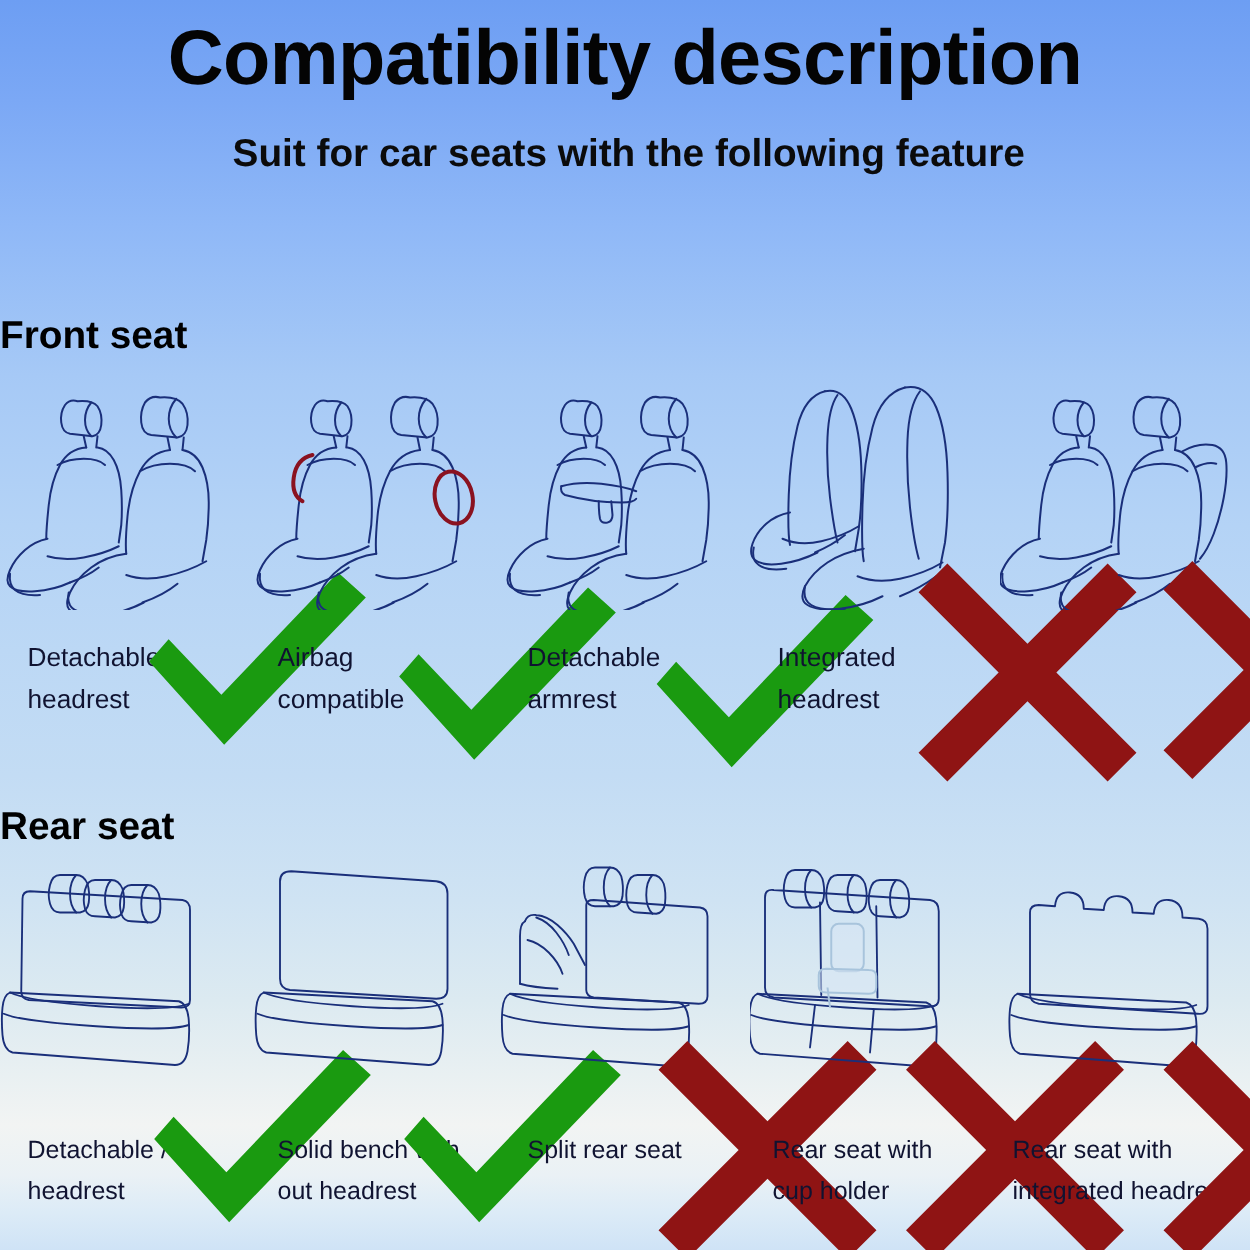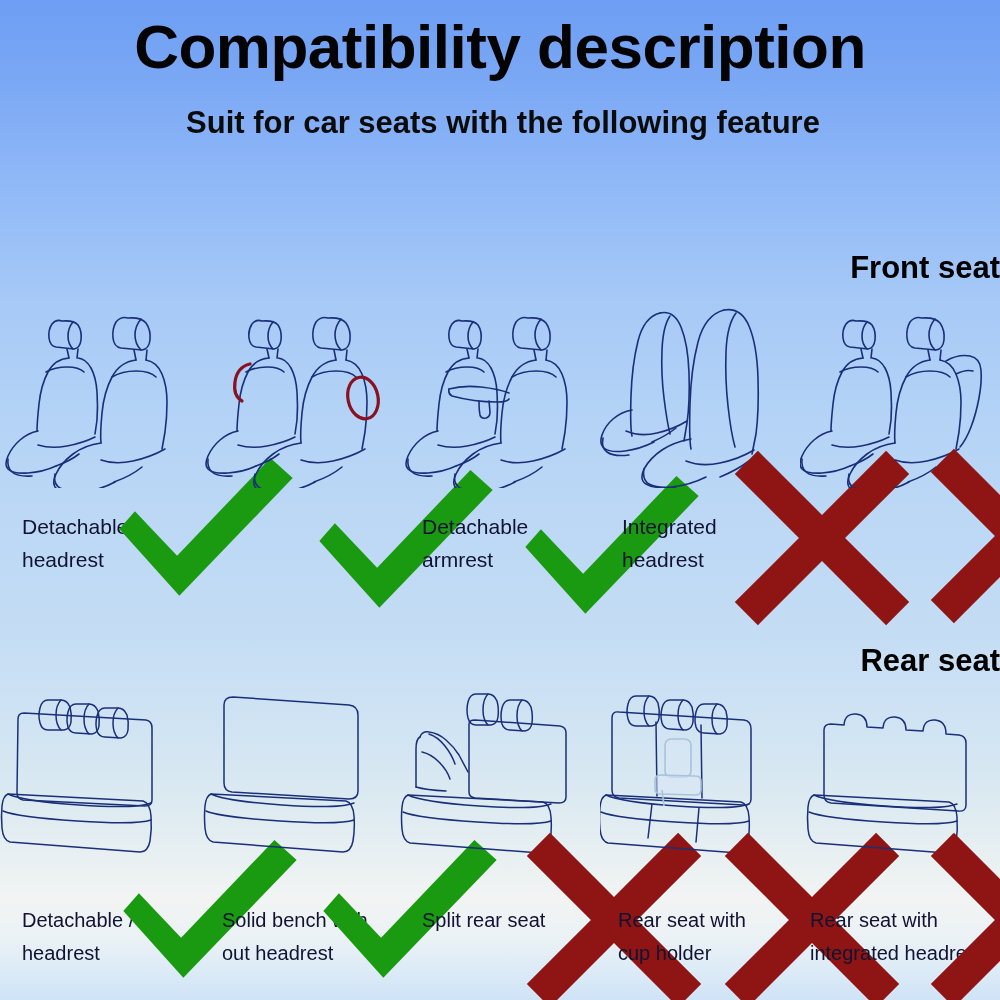--- a/index.html
+++ b/index.html
@@ -58,21 +58,21 @@
     line-height: 46px;
     font-weight: bold;
     color: #0b0b0b;
   }
 
   
   .section-heading {
     position: absolute;
     left: 0;
     width: 1000px;
-    text-align: right;
+    text-align: left;
     font-size: 31px;
     font-weight: bold;
     color: #000;
     letter-spacing: 0px;
   }
   #front-heading { top: 250px; }
   #back-heading  { top: 643px; }
 
   
   .row {
@@ -195,20 +195,22 @@
 
           <g fill="none" stroke="#8a1220" stroke-width="3.2" stroke-linecap="round">
             <path d="M50 76 q-13 3 -15 18 q-2 14 7 19"></path>
             <ellipse cx="163" cy="110" rx="15" ry="21" transform="rotate(-12 163 110)"></ellipse>
           </g>
         </svg>
         <svg class="mark" style="left:106px; top:152px;" width="90" height="75" viewBox="0 0 90 75" xmlns="http://www.w3.org/2000/svg">
           <path d="M6 38 L13 30 L32 50 L74 6 L84 15 L33 68 Z" fill="#1a9a10"></path>
         </svg>
       </div>
+      <div class="label">Airbag
+compatible</div>
     </div>
 
     <div class="item">
       <div class="art">
         <svg viewBox="0 0 200 200" xmlns="http://www.w3.org/2000/svg">
           <g fill="none" stroke="#1a2f7a" stroke-width="1.6" stroke-linejoin="round" stroke-linecap="round">
             <path d="M62 33 q-6 -2 -10 3 q-4 6 -3 14 q1 8 7 9 l18 2 q6 -1 7 -9 q1 -9 -3 -15 q-4 -5 -16 -4 z"></path>
             <path d="M73 34 q-5 6 -5 14 q0 8 5 13"></path>
             <path d="M67 61 l2 9 M78 61 l-1 9"></path>
             <path d="M69 70 q-14 1 -21 14 q-7 13 -9 32 q-2 19 -2 27"></path>

